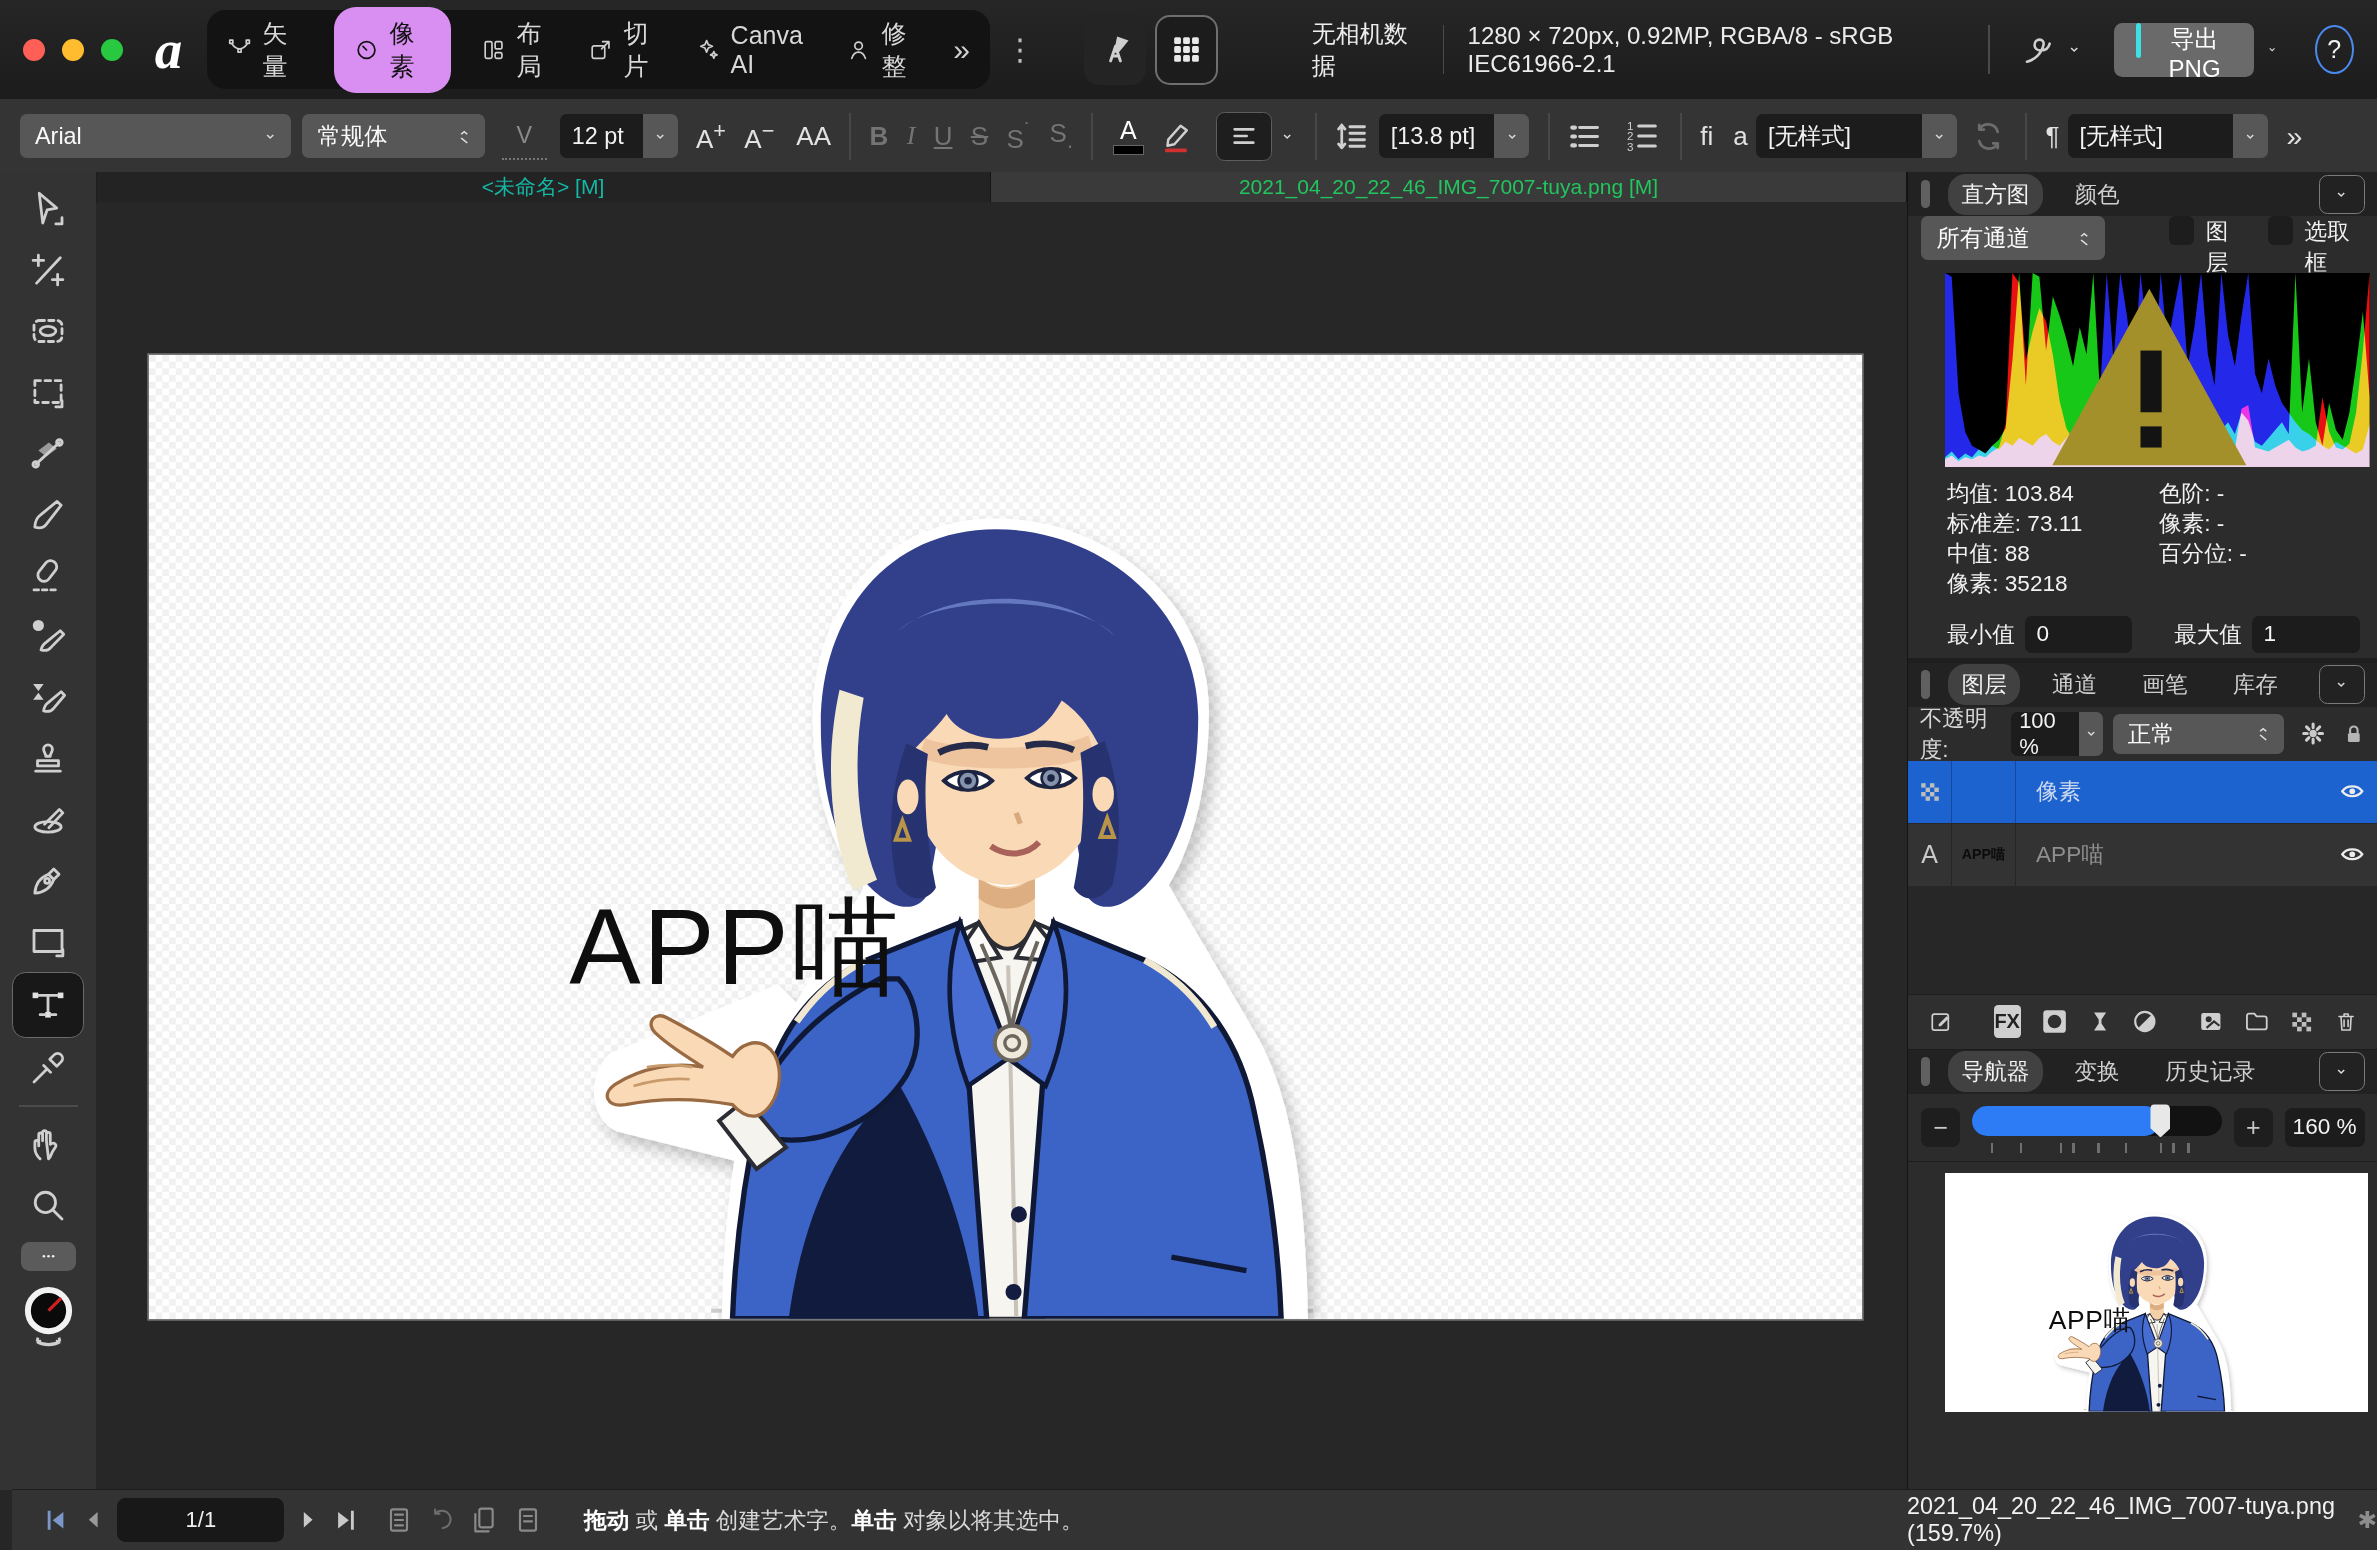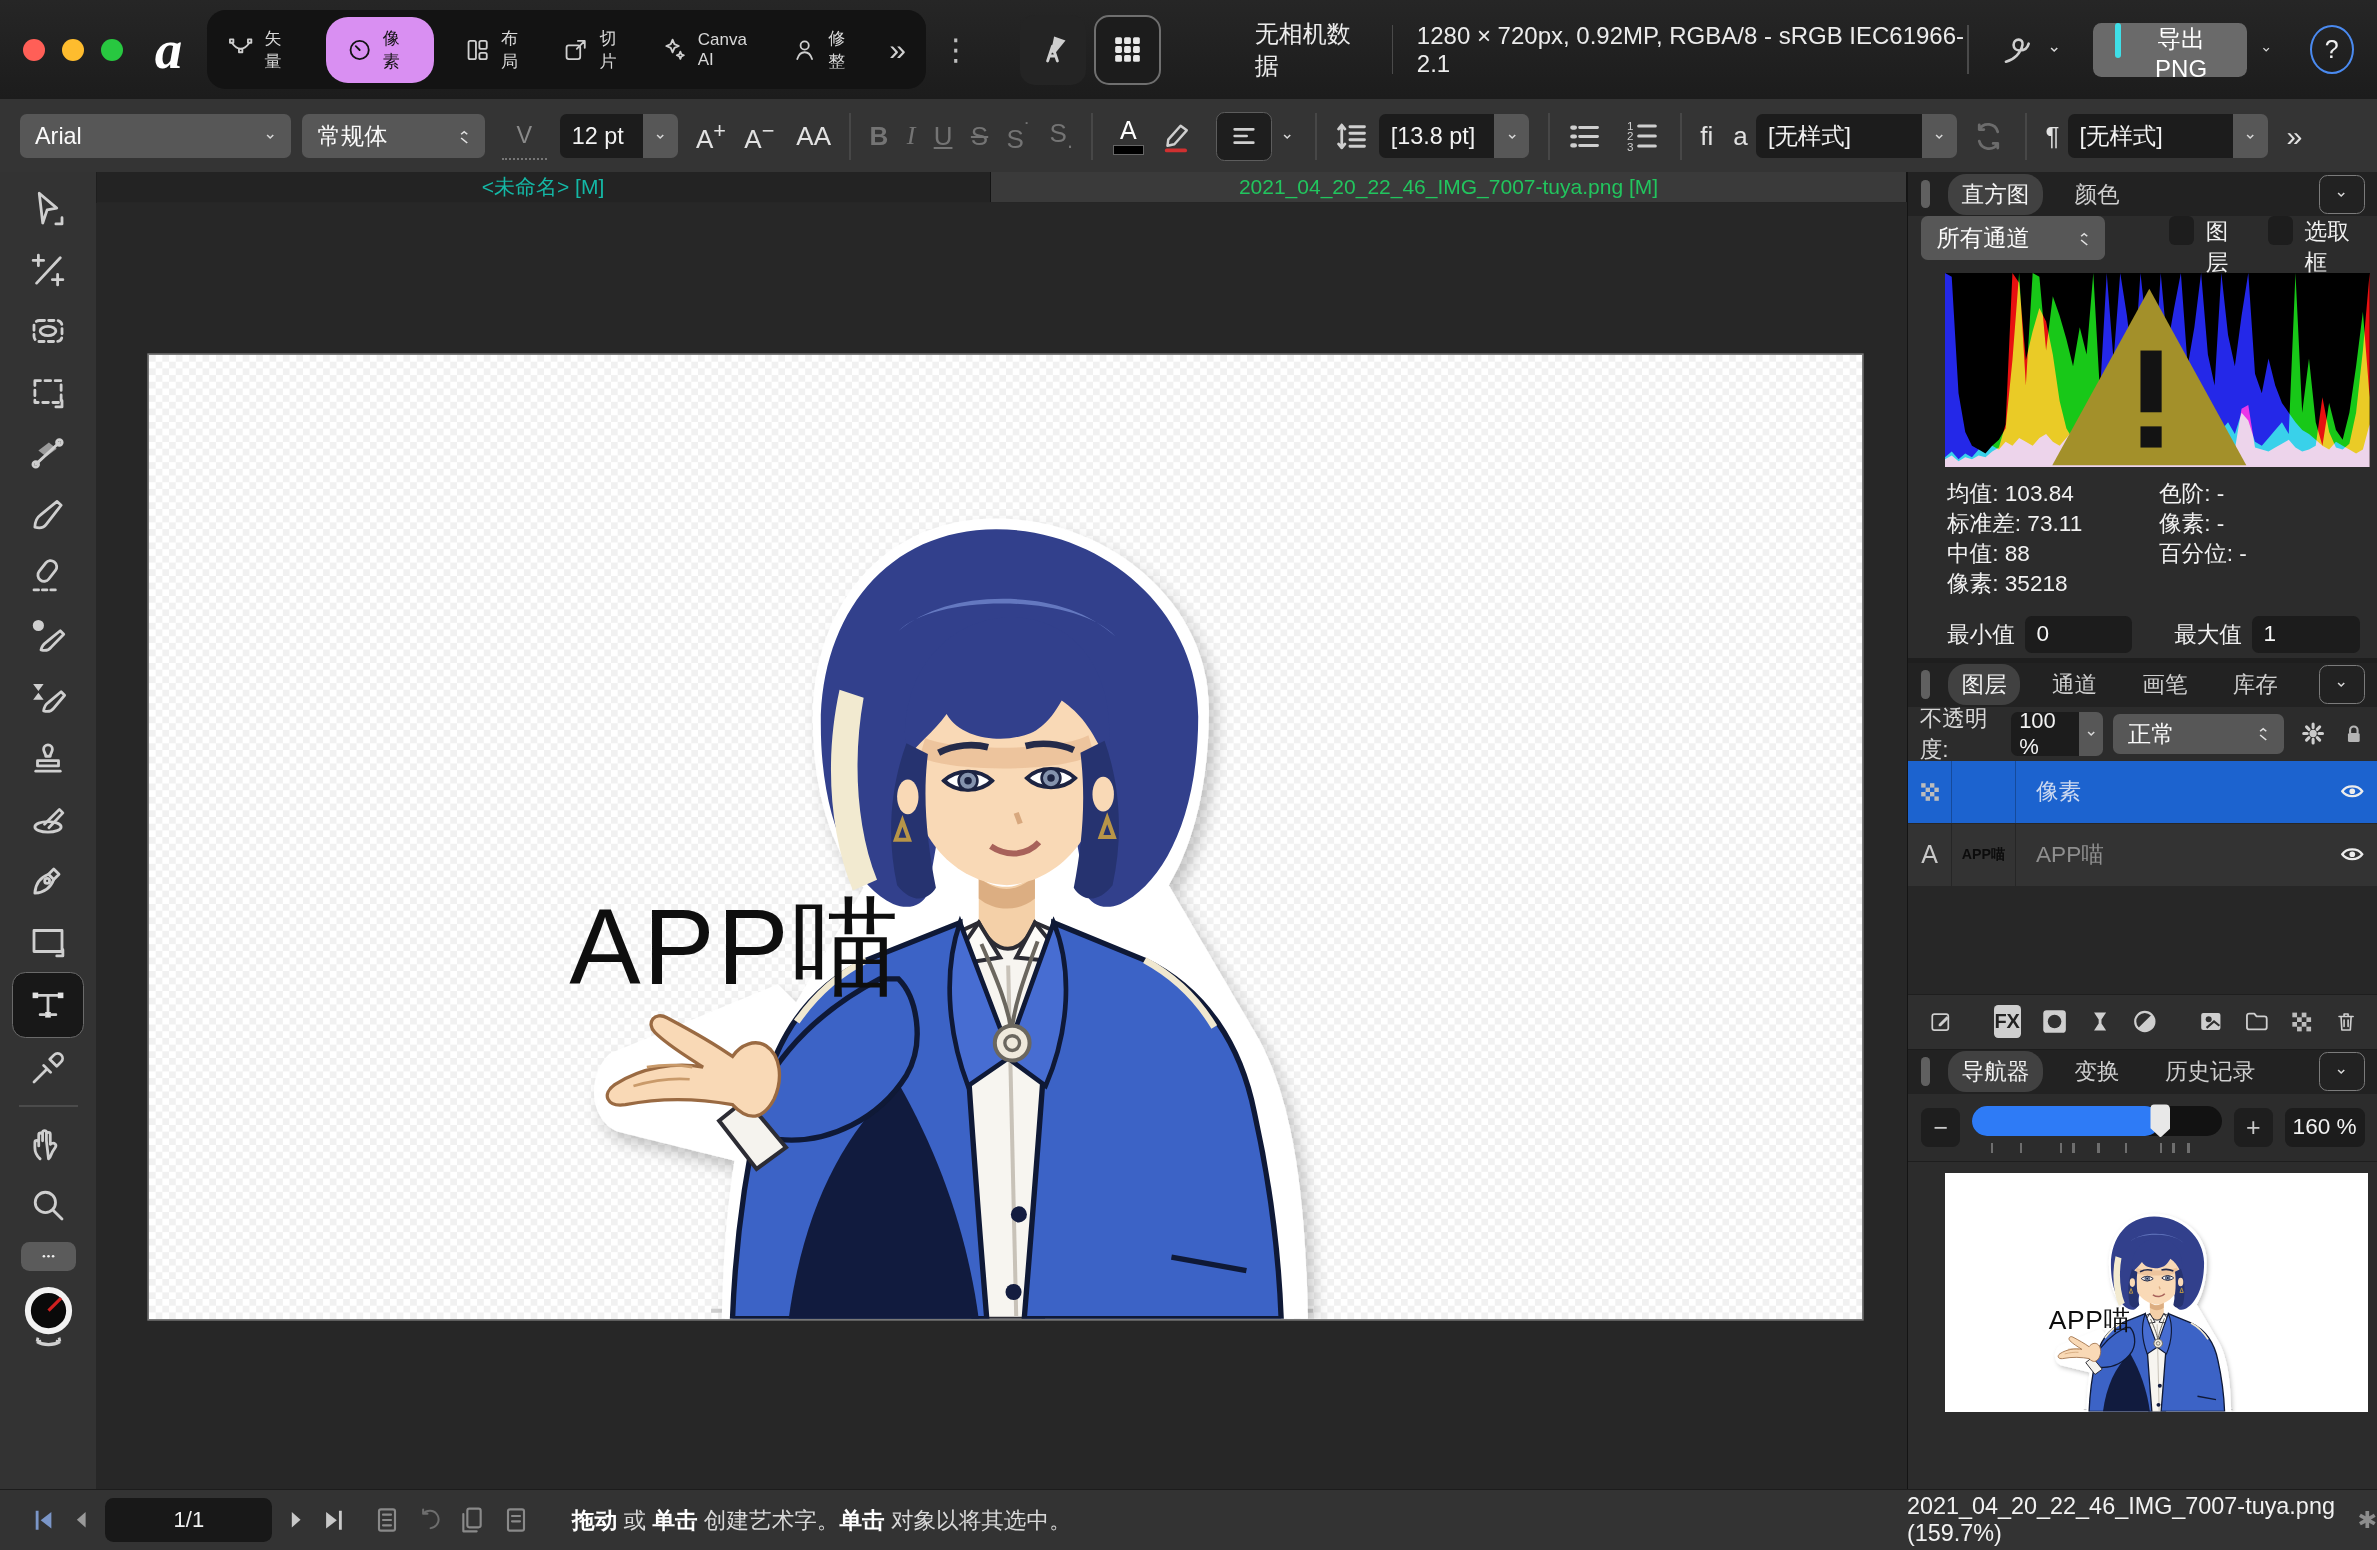--- a/index.html
+++ b/index.html
@@ -9,21 +9,21 @@
 
   
   .titlebar{position:absolute;left:0;top:0;width:2377px;height:99px;
     background:linear-gradient(#262626,#1c1c1c);display:flex;align-items:center;border-bottom:1.7px solid #0e0e0e}
   .traffic{display:flex;gap:16.7px;margin-left:23.4px}
   .tl{width:22px;height:22px;border-radius:50%}
   .logo{margin-left:32px;font-family:"Liberation Serif",serif;font-style:italic;font-weight:700;
     font-size:55px;color:#fff;line-height:1}
   .personas{margin-left:25px;background:#131313;border-radius:18.4px;height:79px;display:flex;
     align-items:center;padding:0 20px;gap:30px}
-  .persona{display:flex;align-items:center;gap:10px;font-size:17px;color:#d8d8d8;cursor:default}
+  .persona{display:flex;align-items:center;gap:10px;font-size:25px;color:#d8d8d8;cursor:default}
   .persona svg{width:30px;height:30px;stroke:#cfcfcf}
   .persona.active{background:var(--purple,#d98ff2);color:#121212;border-radius:22px;padding:10px 20px}
   .persona.active svg{stroke:#121212}
   .overflow-g{font-size:30px;color:#d0d0d0}
   .kebab{margin-left:15px;font-size:30px;color:#bdbdbd;letter-spacing:1.7px}
   .tb-btn{margin-left:47px;width:70px;height:70px;border-radius:15px;background:#242424;
     display:grid;place-items:center}
   .tb-btn.sel{margin-left:8.4px;background:#1c1c1c;outline:2.5px solid #6f6f6f;outline-offset:-2.5px}
   .cam{margin-left:94px;font-size:24px;color:#ececec}
   .vsep{width:1.7px;height:49px;background:#4a4a4a;margin-left:23.4px}
@@ -133,21 +133,21 @@
   .thumbk{position:absolute;left:calc(75% - 9.2px);top:1.7px;width:20px;height:33px;background:#e8e8e8;
     border-radius:5px 5px 6.7px 6.7px;clip-path:polygon(0 0,100% 0,100% 72%,50% 100%,0 72%)}
   .tick{position:absolute;top:40px;width:2.5px;height:10px;background:#6e6e6e}
   .zval{width:80px;height:39px;background:#1c1c1c;border-radius:7.5px;display:grid;place-items:center;
     color:#f2f2f2;font-size:22.6px}
   .pvwrap{flex:1;position:relative;border-top:1.7px solid #1e1e1e;background:#2c2c2c}
   .preview{position:absolute;left:37px;top:11.7px;width:423px;height:239px;background:#fff;overflow:hidden}
   .preview svg{width:100%;height:100%}
 
   
-  .sb{position:absolute;left:0;right:470px;bottom:0;height:60px;background:#333;
+  .sb{position:absolute;left:12px;right:470px;bottom:0;height:60px;background:#333;
     border-top:1.7px solid #1c1c1c;display:flex;align-items:center;padding-left:18.4px;font-size:22.6px}
   .navic{margin-left:11.7px;display:grid;place-items:center}
   .pagebox{margin-left:11.7px;width:167px;height:44px;background:#181818;border-radius:8.4px;
     display:grid;place-items:center;color:#f0f0f0;font-size:22px}
   .hint{margin-left:40px;color:#d8d8d8}
   .hint .b{font-weight:700;color:#fff}
   .sbr{position:absolute;left:1907px;right:0;bottom:0;height:60px;background:#333;
     border-top:1.7px solid #1c1c1c;display:flex;align-items:center;justify-content:center;
     font-size:23.4px;color:#f2f2f2;gap:6.7px}
   .mod{color:#8d8d8d}

